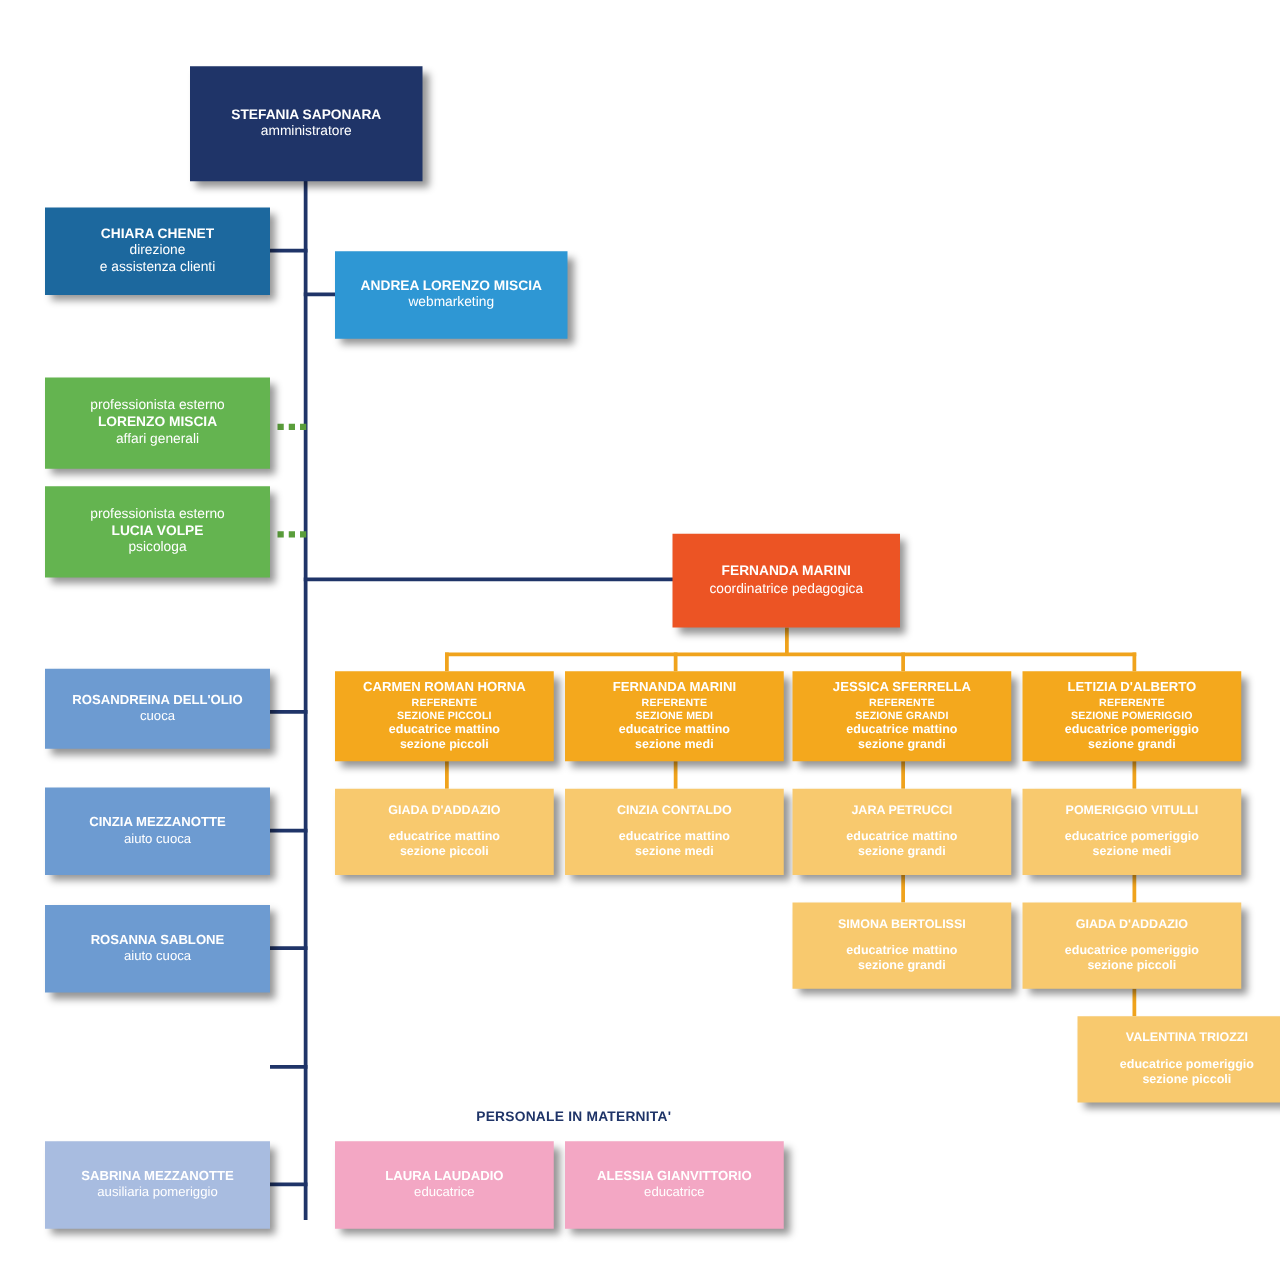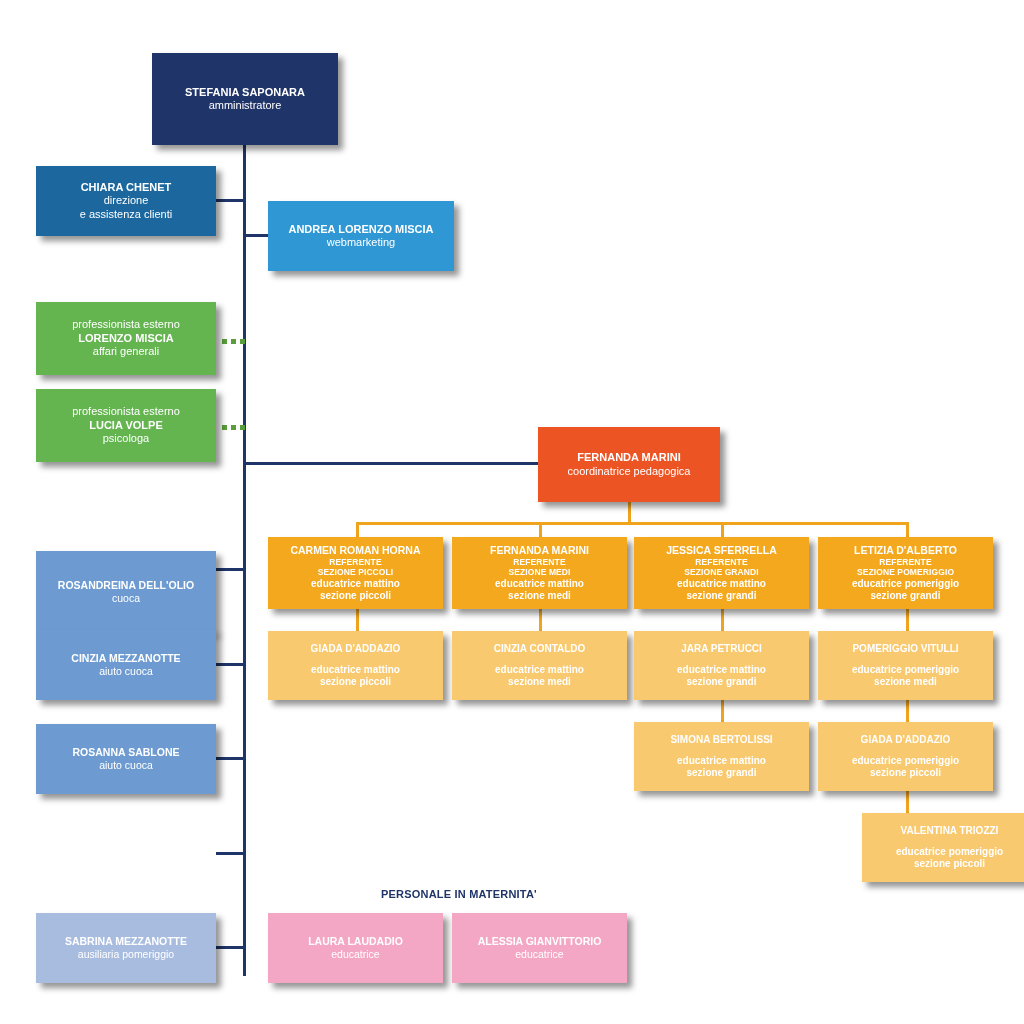--- a/index.html
+++ b/index.html
@@ -219,21 +219,21 @@
     <div class="sub">sezione piccoli</div>
   </div>
 
   <div class="box t-sub" style="left:862px; top:813px; width:175px; height:69px; background:#f8c96e;">
     <div class="nm">VALENTINA TRIOZZI</div>
     <div class="gap"></div>
     <div class="sub">educatrice pomeriggio</div>
     <div class="sub">sezione piccoli</div>
   </div>
 
-  <div class="box t-left" style="left:36px; top:551px; width:180px; height:82px; background:#6d9bd1;">
+  <div class="box t-left" style="left:36px; top:535px; width:180px; height:64px; background:#6d9bd1;">
     <div class="nm">ROSANDREINA DELL'OLIO</div>
     <div>cuoca</div>
   </div>
 
   <div class="box t-left" style="left:36px; top:630px; width:180px; height:70px; background:#6d9bd1;">
     <div class="nm">CINZIA MEZZANOTTE</div>
     <div>aiuto cuoca</div>
   </div>
 
   <div class="box t-left" style="left:36px; top:724px; width:180px; height:70px; background:#6d9bd1;">

